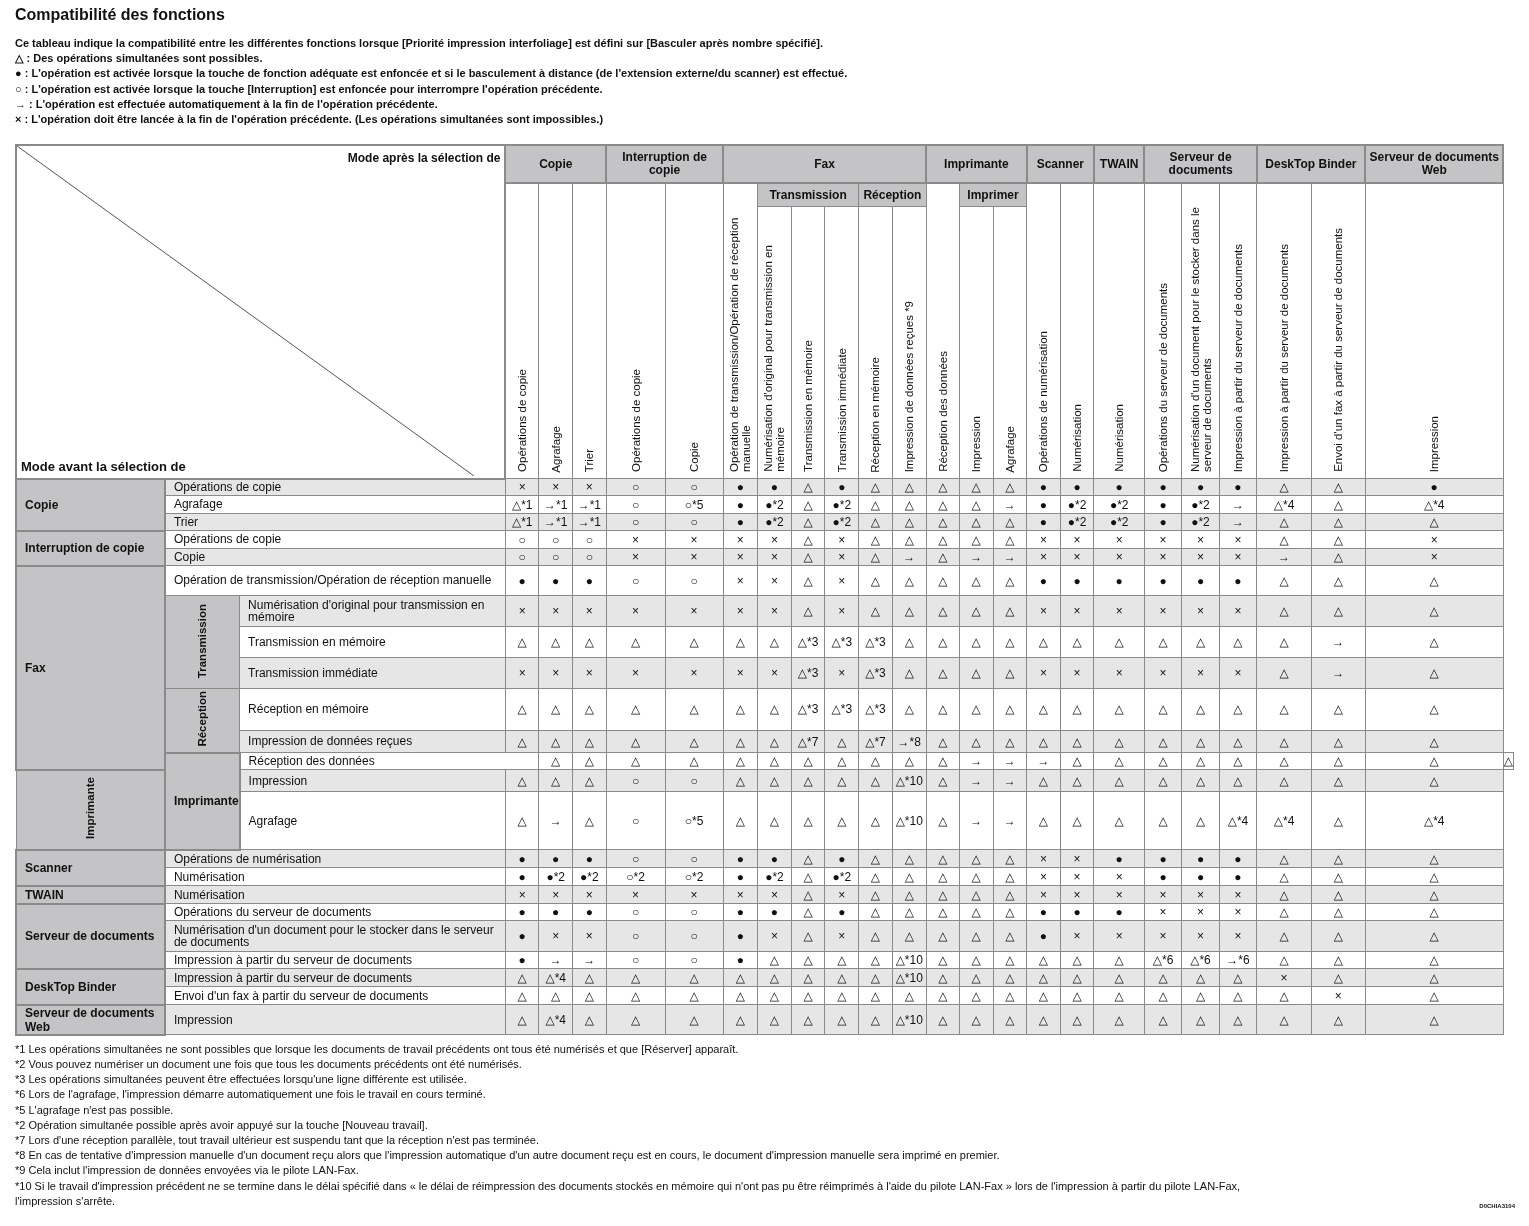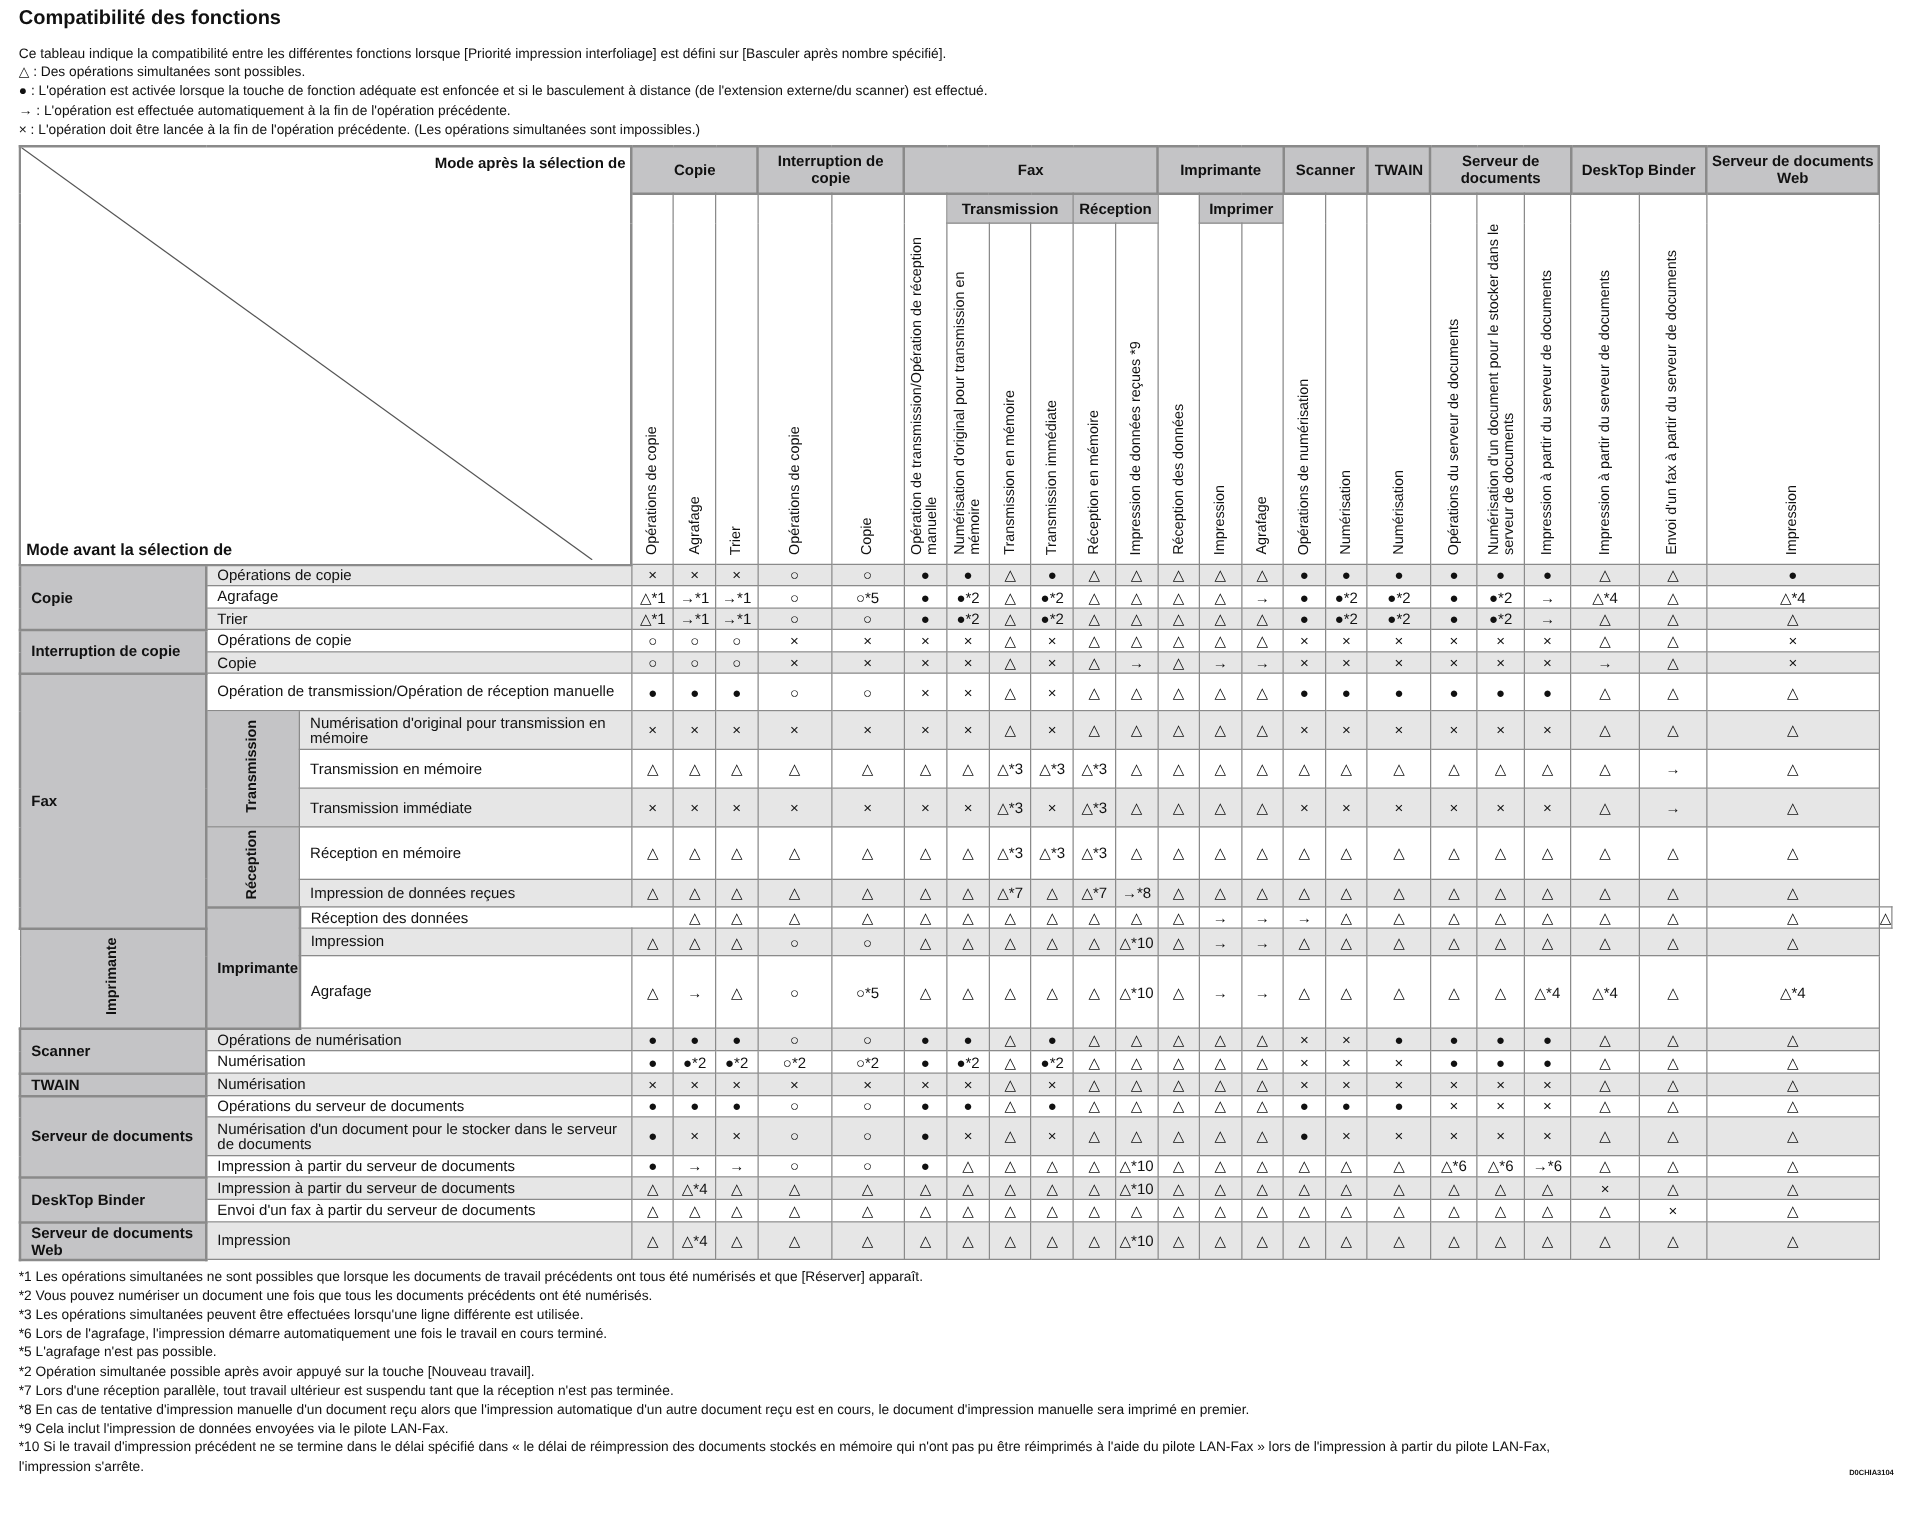--- a/index.html
+++ b/index.html
@@ -1,20 +1,20 @@
 <!DOCTYPE html>
 <html><head>
 <meta charset="utf-8">
 <style>
   body { margin: 0; background: #fff; font-family: "Liberation Sans", sans-serif; color: #111; width: 1529px; }
   .wrap { padding: 4px 15px 0 15px; position: relative; }
   h1 { font-size: 16px; font-weight: bold; margin: 2px 0 12px 0; }
-  .intro { font-size: 11px; line-height: 15.2px; }
+  .intro { font-size: 11px; line-height: 15.2px; font-weight: bold; }
   .intro div { white-space: nowrap; }
-  table { border-collapse: collapse; margin-top: 4px; table-layout: fixed; font-size: 11.5px; }
+  table { border-collapse: collapse; margin-top: 17px; table-layout: fixed; font-size: 11.5px; }
   td, th { border: 1px solid #8a8a8a; padding: 0; text-align: center; vertical-align: middle; }
   th.grp { background: #c4c4c6; font-weight: bold; font-size: 12px; border: 2px solid #8a8a8a; height: 36px; line-height: 13px; }
   th.sub { background: #c4c4c6; font-weight: bold; font-size: 12px; height: 22px; }
   th.rot { background: #fff; font-weight: normal; height: 266px; vertical-align: bottom; }
   th.rot.tall { height: 292px; }
   .vt { writing-mode: vertical-rl; transform: rotate(180deg); text-align: left; font-size: 11.5px; line-height: 12px; padding: 4px 0 6px 0; display: inline-block; max-height: 290px; }
   .corner { position: relative; background: #fff; border: 2px solid #8a8a8a; }
   .corner svg { position: absolute; left: 0; top: 0; }
   .corner .after { position: absolute; right: 4px; top: 5px; font-weight: bold; font-size: 12px; }
   .corner .before { position: absolute; left: 4px; bottom: 4px; font-weight: bold; font-size: 13px; }
@@ -28,20 +28,21 @@
 </style>
 </head>
 <body>
 
 <div class="wrap">
   <h1>Compatibilité des fonctions</h1>
   <div class="intro">
     <div>Ce tableau indique la compatibilité entre les différentes fonctions lorsque [Priorité impression interfoliage] est défini sur [Basculer après nombre spécifié].</div>
     <div><span>△</span><span> : Des opérations simultanées sont possibles.</span></div>
     <div><span>●</span><span> : L'opération est activée lorsque la touche de fonction adéquate est enfoncée et si le basculement à distance (de l'extension externe/du scanner) est effectué.</span></div>
+    <div><span>○</span><span> : L'opération est activée lorsque la touche [Interruption] est enfoncée pour interrompre l'opération précédente.</span></div>
     <div><span>→</span><span> : L'opération est effectuée automatiquement à la fin de l'opération précédente.</span></div>
     <div><span>×</span><span> : L'opération doit être lancée à la fin de l'opération précédente. (Les opérations simultanées sont impossibles.)</span></div>
   </div>
 
   <table id="tbl">
     <colgroup>
       <col style="width:152px">
         <col style="width:32px">
         <col style="width:274px">
       <col style="width:34px">

